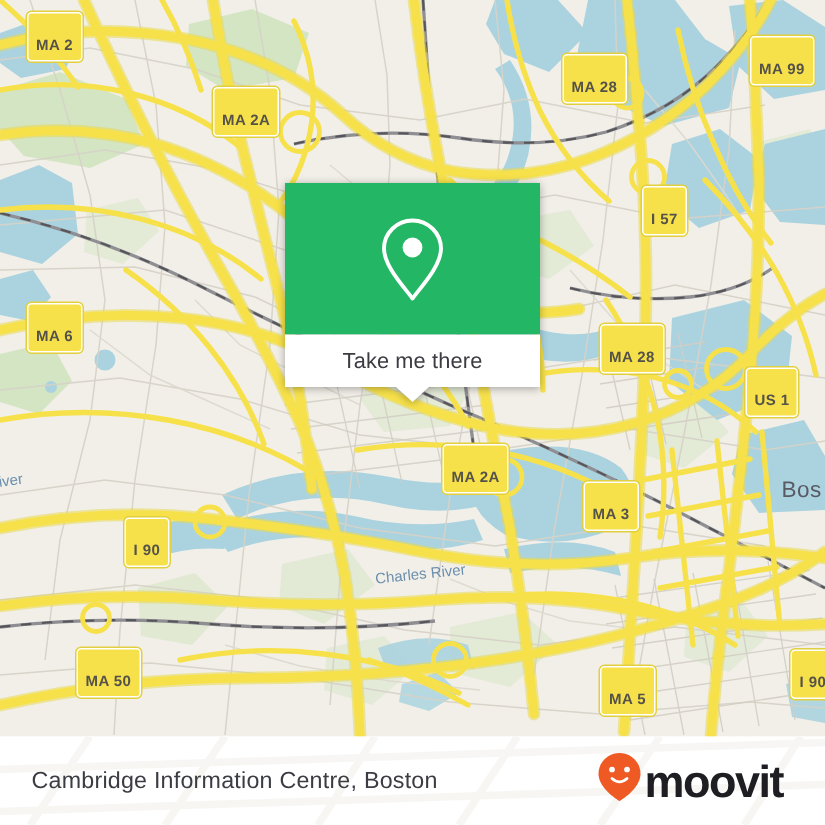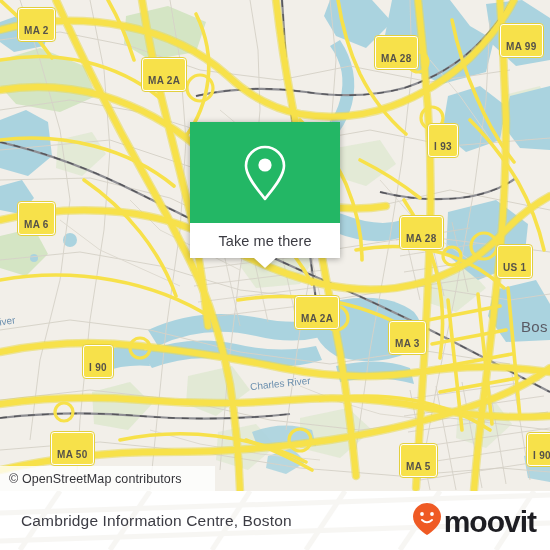--- a/index.html
+++ b/index.html
@@ -65,21 +65,21 @@
     letter-spacing: .3px;
     box-shadow: 0 0 0 0.5px rgba(255,255,255,.9);
     pointer-events: none;
   }
 
   
   #popup {
     position: absolute;
     left: 190px;
     top: 122px;
-    width: 150px;
+    width: 170px;
     z-index: 40;
     filter: drop-shadow(0 1px 3px rgba(0,0,0,.32));
   }
   #popup-head {
     height: 101px;
     background: #23b765;
     display: flex;
     align-items: center;
     justify-content: center;
   }
@@ -141,21 +141,21 @@
     left: 0; top: 0; width: 550px; height: 59px;
     opacity: .35;
   }
   #footer-inner {
     position: relative;
     z-index: 2;
     width: 550px; height: 59px;
     display: flex;
     align-items: center;
     justify-content: space-between;
-    padding: 0 14px 0 21px;
+    padding: 0 28px 0 21px;
     gap: 29px;
   }
   #footer-title {
     font-size: 15.5px;
     color: #3c3c44;
     letter-spacing: .15px;
     white-space: nowrap;
   }
   #brand {
     display: flex;
@@ -388,21 +388,21 @@
 
     <div class="map-label place-label-big" style="left:521px; top:318px;">Bos</div>
 
     <div class="map-label water-label" style="left:250px; top:378px; transform:rotate(-6deg);">Charles River</div>
     <div class="map-label water-label" style="left:-8px; top:316px; transform:rotate(-8deg);">River</div>
 
     <div class="shield" style="left:18px;  top:8px;">MA 2</div>
     <div class="shield" style="left:142px; top:58px;">MA 2A</div>
     <div class="shield" style="left:375px; top:36px;">MA 28</div>
     <div class="shield" style="left:500px; top:24px;">MA 99</div>
-    <div class="shield" style="left:428px; top:124px;">I 93</div>
+    <div class="shield" style="left:428px; top:124px;">I 57</div>
     <div class="shield" style="left:18px;  top:202px;">MA 6</div>
     <div class="shield" style="left:400px; top:216px;">MA 28</div>
     <div class="shield" style="left:497px; top:245px;">US 1</div>
     <div class="shield" style="left:295px; top:296px;">MA 2A</div>
     <div class="shield" style="left:389px; top:321px;">MA 3</div>
     <div class="shield" style="left:83px;  top:345px;">I 90</div>
     <div class="shield" style="left:51px;  top:432px;">MA 50</div>
     <div class="shield" style="left:400px; top:444px;">MA 5</div>
     <div class="shield" style="left:527px; top:433px;">I 90</div>
 
@@ -414,23 +414,20 @@
             <circle cx="23" cy="21" r="6.6" fill="#ffffff"></circle>
           </svg>
         </span>
       </div>
       <div id="popup-foot">
         <span id="popup-foot-label">Take me there</span>
         <span id="popup-tail"></span>
       </div>
     </div>
 
-    <div id="attribution">
-      <span id="attribution-text">© OpenStreetMap contributors</span>
-    </div>
   </div>
 
   <div id="footer">
     <svg id="footer-watermark" viewBox="0 0 550 59" xmlns="http://www.w3.org/2000/svg">
       <rect x="0" y="0" width="550" height="59" fill="#ffffff"></rect>
       <g stroke="#e9e6df" stroke-width="5" fill="none">
         <path d="M60 0 L20 59"></path>
           <path d="M150 0 L110 59"></path>
         <path d="M250 0 L212 59"></path>
           <path d="M345 0 L306 59"></path>

